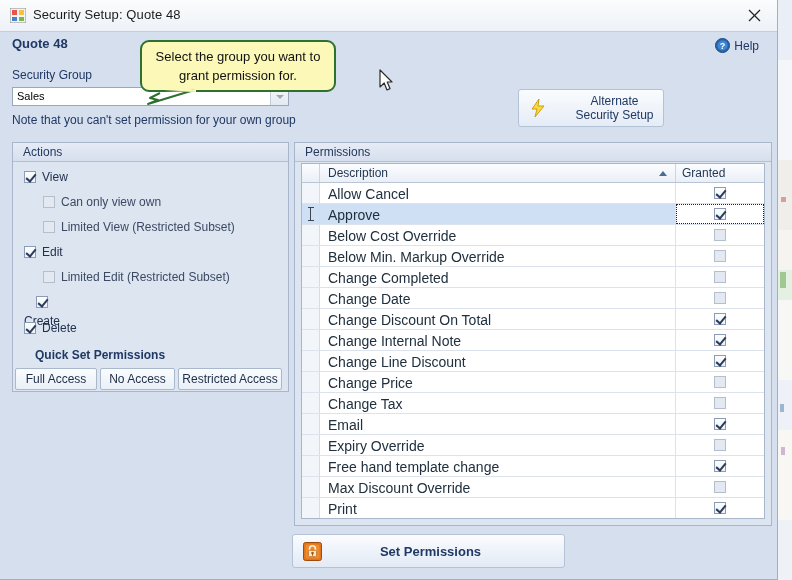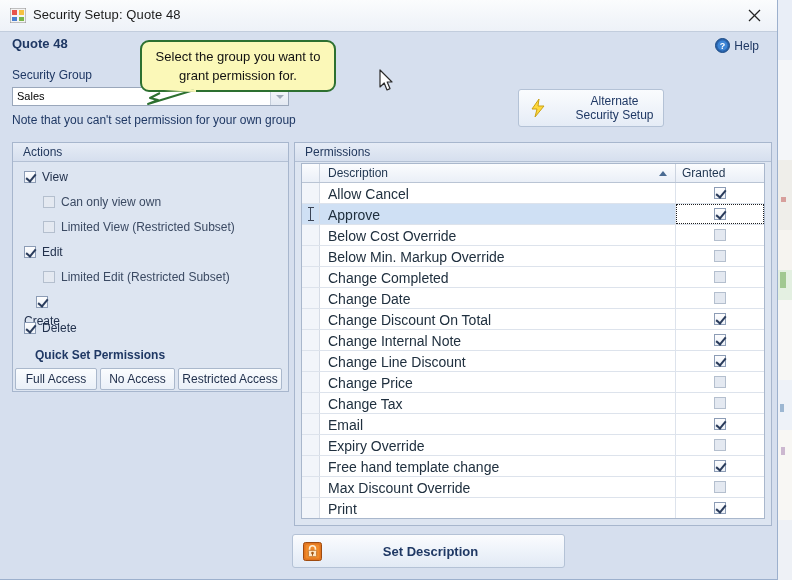--- a/index.html
+++ b/index.html
@@ -616,21 +616,21 @@
       <span class="sp-ico">
         <svg width="19" height="19" viewBox="0 0 19 19">
           <rect x="0.5" y="0.5" width="18" height="18" rx="2" fill="#e1751f" stroke="#9e4b10"></rect>
           <rect x="2.5" y="2.5" width="14" height="14" rx="1.5" fill="#f08a2a"></rect>
           <path d="M6.6 8.5 V6.6 a2.9 2.9 0 0 1 5.8 0 V8.5" fill="none" stroke="#fdf0d8" stroke-width="1.6"></path>
           <rect x="5.4" y="8.3" width="8.2" height="6.4" rx="1" fill="#fde8c8" stroke="#b9671a" stroke-width="0.8"></rect>
           <circle cx="9.5" cy="11" r="1.3" fill="#a4550f"></circle>
           <rect x="9" y="11.3" width="1" height="2.4" fill="#a4550f"></rect>
         </svg>
       </span>
-      <span class="sp-lbl">Set Description</span>
+      <span class="sp-lbl">Set Permissions</span>
     </div>
 
   </div>
 
   <div class="callout">
     <div class="callout-body">Select the group you want to grant permission for.</div>
     <svg class="callout-tail" width="70" height="22" viewBox="0 0 70 22">
       <path d="M60 2 L14 16 L24 12 L16 10 L26 5" fill="none" stroke="#2d7030" stroke-width="2" stroke-linejoin="round"></path>
       <path d="M62 1 L30 3 L62 4 Z" fill="#fbf8b8"></path>
     </svg>

